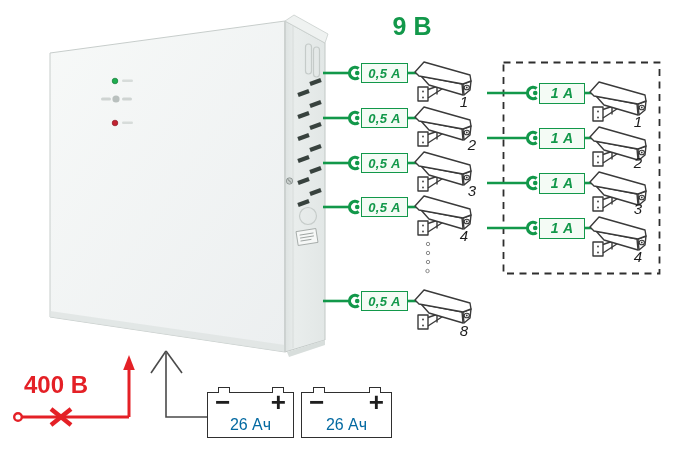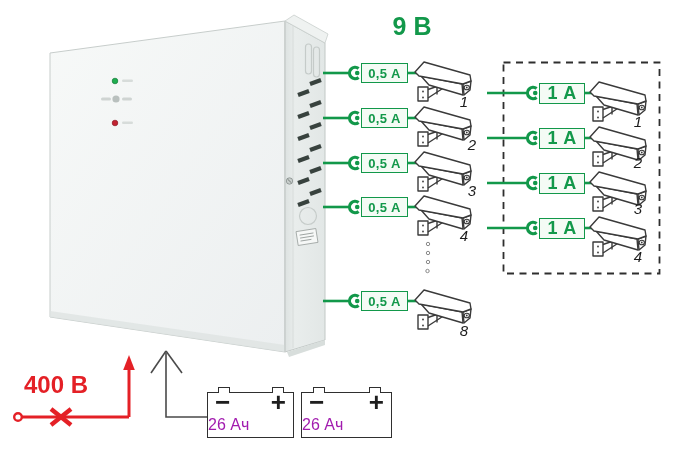--- a/index.html
+++ b/index.html
@@ -8,23 +8,23 @@
     position:relative; background:#ffffff; overflow:hidden;
     font-family:"Liberation Sans", sans-serif;
   }
   #gfx { position:absolute; left:0; top:0; z-index:1; }
   .txt { position:absolute; z-index:3; }
 
   .fuse {
     position:absolute; z-index:3;
     border:1.7px solid #12984a; background:#f4fbf5;
     color:#12984a; font-weight:bold; font-size:13px; letter-spacing:.3px;
-    display:flex; align-items:center; justify-content:center;
-  }
-  .fuse.big { font-size:18px; }
+    display:flex; align-items:center; justify-content:center;font-style:italic;
+  }
+  .fuse.big { font-size:14px; }
 
   .camnum {
     position:absolute; z-index:3; width:26px; text-align:center;
     font-style:italic; font-size:15px; color:#1c1c1c;
   }
 
   .title12 {
     left:367px; top:12px; width:90px; text-align:center;
     color:#12984a; font-size:25px; font-weight:bold;
   }
@@ -40,22 +40,22 @@
   .battery .tab {
     position:absolute; top:-6px; width:12px; height:6px;
     border:1.4px solid #2f2f2f; border-bottom:none; background:#ffffff;
   }
   .battery .minus, .battery .plus {
     position:absolute; top:-6px; font-size:26px; font-weight:600; color:#1e1e1e;
   }
   .battery .minus { left:7px; }
   .battery .plus  { right:7px; }
   .battery .cap {
-    position:absolute; left:0; right:0; bottom:3px; 
-    font-size:16px; color:#a21caf;
+    position:absolute; left:0; right:0; bottom:3px; text-align:center;
+    font-size:16px; color:#0369a1;
   }
 </style>
 </head>
 <body>
 
 <svg id="gfx" width="675" height="451" viewBox="0 0 675 451">
   <defs>
     <linearGradient id="frontGrad" x1="0" y1="0" x2="1" y2="1">
       <stop offset="0" stop-color="#f7f9f8"></stop>
       <stop offset="1" stop-color="#eceff0"></stop>

